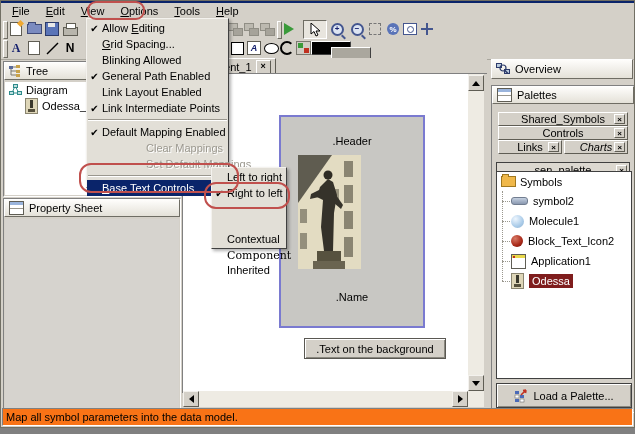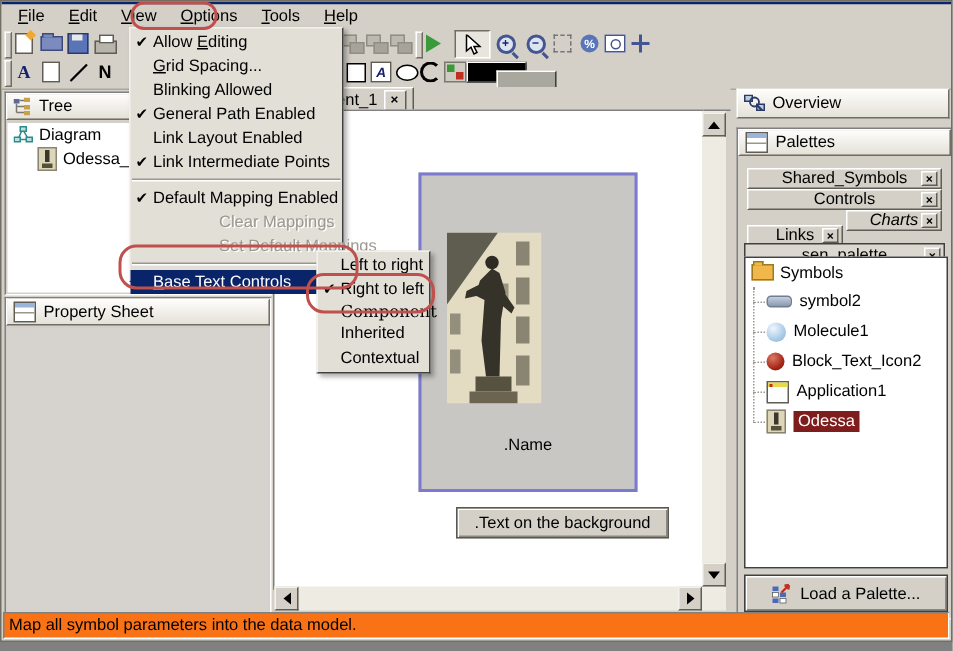--- a/index.html
+++ b/index.html
@@ -281,20 +281,21 @@
 
   <div class="abs tabbar">
     <span class="doctab">
       <span>document_1</span>
       <span class="tabx">×</span>
     </span>
   </div>
 
   <div class="abs canvas">
     <div class="dbox">
+      <div class="dtext" style="top:18px;">.Header</div>
       <svg style="position:absolute;left:17px;top:38px;" width="63" height="114" viewBox="0 0 63 114">
         <rect width="63" height="114" fill="#e3dcc2"></rect>
         <polygon points="0,0 34,0 0,48" fill="#5f5c50"></polygon>
         <rect x="46" y="6" width="9" height="16" fill="#8a8572"></rect>
         <rect x="46" y="30" width="9" height="18" fill="#8a8572"></rect>
         <rect x="46" y="56" width="9" height="18" fill="#8a8572"></rect>
         <rect x="46" y="82" width="9" height="20" fill="#8a8572"></rect>
         <rect x="2" y="54" width="7" height="14" fill="#948f7c"></rect>
         <rect x="2" y="78" width="7" height="16" fill="#948f7c"></rect>
         <rect x="34" y="34" width="7" height="14" fill="#9a957f"></rect>
@@ -344,21 +345,21 @@
     </div>
 
     <div class="ptab" style="left:6px;top:26px;width:130px;">
       <span>Shared_Symbols</span>
       <span class="ptabx">×</span>
     </div>
     <div class="ptab" style="left:6px;top:40px;width:130px;">
       <span>Controls</span>
       <span class="ptabx">×</span>
     </div>
-    <div class="ptab" style="left:6px;top:64px;width:64px;">
+    <div class="ptab" style="left:6px;top:54px;width:64px;">
       <span>Links</span>
       <span class="ptabx">×</span>
     </div>
     <div class="ptab" style="left:72px;top:54px;width:64px;font-style:italic;">
       <span>Charts</span>
       <span class="ptabx">×</span>
     </div>
     <div class="ptab activetab" style="left:4px;top:76px;width:134px;height:16px;">
       <span>sen_palette</span>
       <span class="ptabx" style="top:2px;">×</span>
@@ -460,21 +461,21 @@
     <div class="mrow">
       <span class="mcheck"></span>
       <span>Left to right</span>
     </div>
     <div class="mrow">
       <span class="mcheck">✔</span>
       <span>Right to left</span>
     </div>
     <div class="mrow" style="height:30px;align-items:flex-start;">
       <span class="mcheck"></span>
-      <span style="line-height:14px;">
+      <span style="line-height:14px;margin-top:48px;">
           <span style="font-family:'DejaVu Serif',serif;display:block;">Component</span>
           <span style="display:block;">Inherited</span>
         </span>
     </div>
     <div class="mrow">
       <span class="mcheck"></span>
       <span>Contextual</span>
     </div>
   </div>
 

